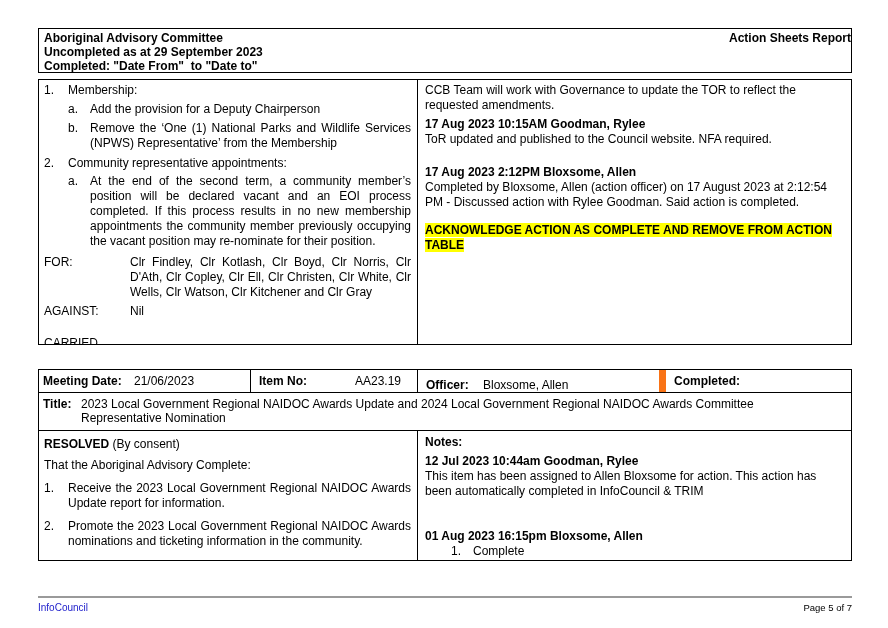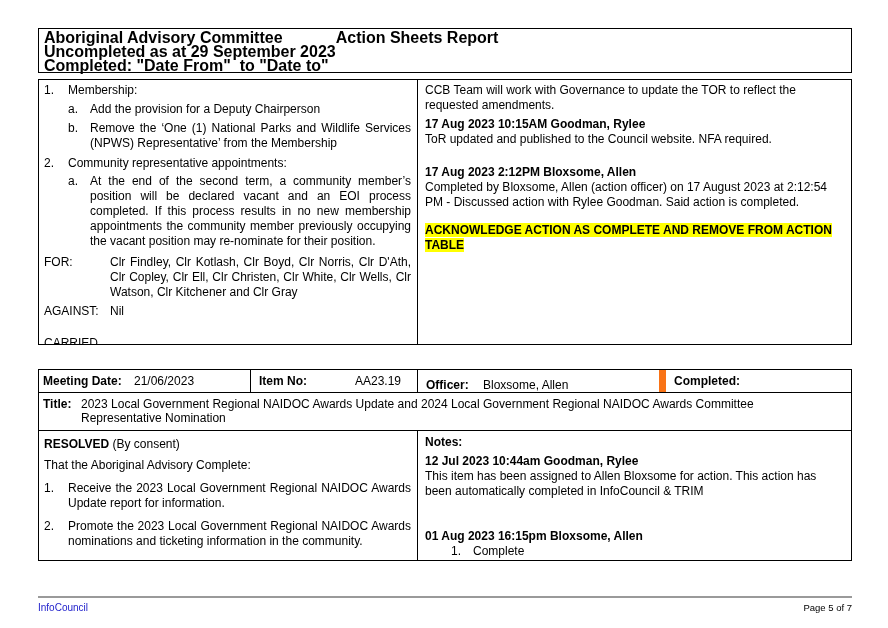--- a/index.html
+++ b/index.html
@@ -7,40 +7,40 @@
   .page {
     position:relative; width:888px; height:628px; background:#ffffff;
     font-family:"Liberation Sans", sans-serif; font-size:12px; color:#000;
     overflow:hidden;
   }
   .content { position:absolute; left:38px; top:28px; width:814px; }
 
   
   .hdr-box {
     border:1px solid #000; height:45px; display:flex;
-    justify-content:flex-start; padding:2px 23px 0 5px;
-    font-weight:bold; line-height:14px; font-size:16px;
+    justify-content:space-between; padding:2px 0 0 5px;
+    font-weight:bold; line-height:14px; font-size:12px;
   }
   .prewrap { white-space:pre-wrap; }
 
   
   .main-box { margin-top:6px; border:1px solid #000; height:266px; display:flex; }
   .left-col { width:379px; border-right:1px solid #000; padding:3px 6px 0 5px; overflow:hidden; }
   .right-col { flex:1; padding:3px 8px 0 7px; overflow:hidden; line-height:15px; }
 
   .li { display:flex; line-height:15px; margin-bottom:4px; }
   .li .n1 { width:24px; flex:none; }
   .li.sub { margin-left:24px; }
   .li .n2 { width:22px; flex:none; }
   .li .t { flex:1; text-align:justify; }
   .gap5 { margin-bottom:5px; }
   .gap3b { margin-bottom:3px; }
   .gap6b { margin-bottom:6px; }
 
-  .vote { display:flex; line-height:15px; margin-bottom:4px; }
+  .vote { display:flex; line-height:15px; margin-bottom:4px;gap:20px; }
   .vote .vlabel { width:66px; flex:none; }
   .vote .vtext { flex:1; text-align:justify; }
   .carried { line-height:15px; margin-top:17px; }
 
   .p { line-height:15px; }
   .bold { font-weight:bold; }
   .note-head { font-weight:bold; line-height:15px; margin-top:4px; }
   .mt18 { margin-top:18px; }
   .mt13 { margin-top:13px; }
   .hl { background:#ffff00; font-weight:bold; }

